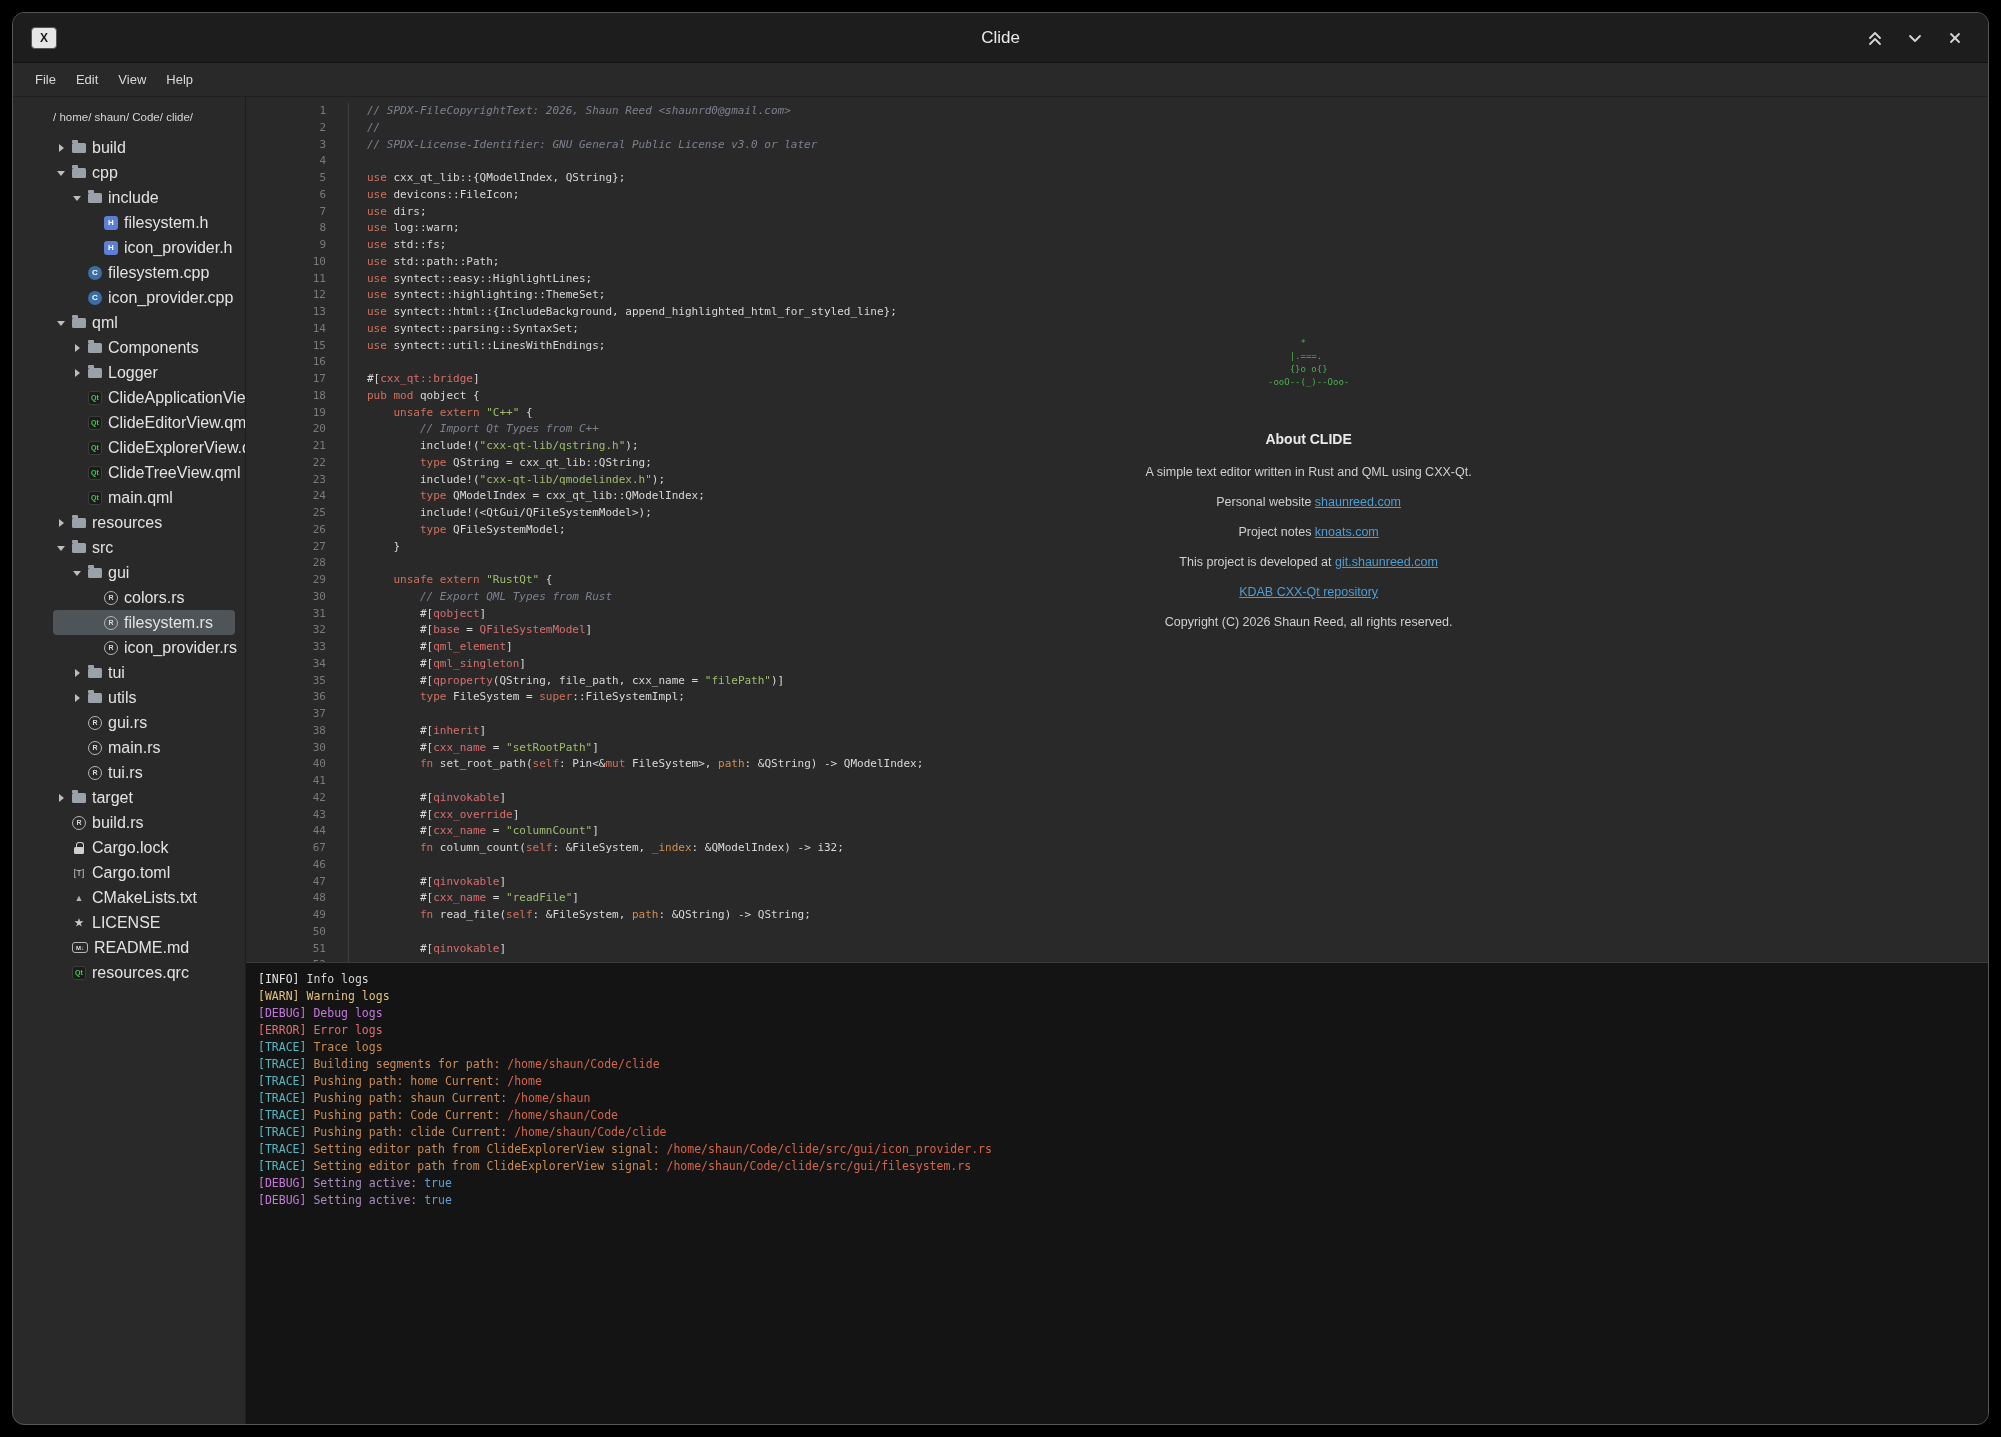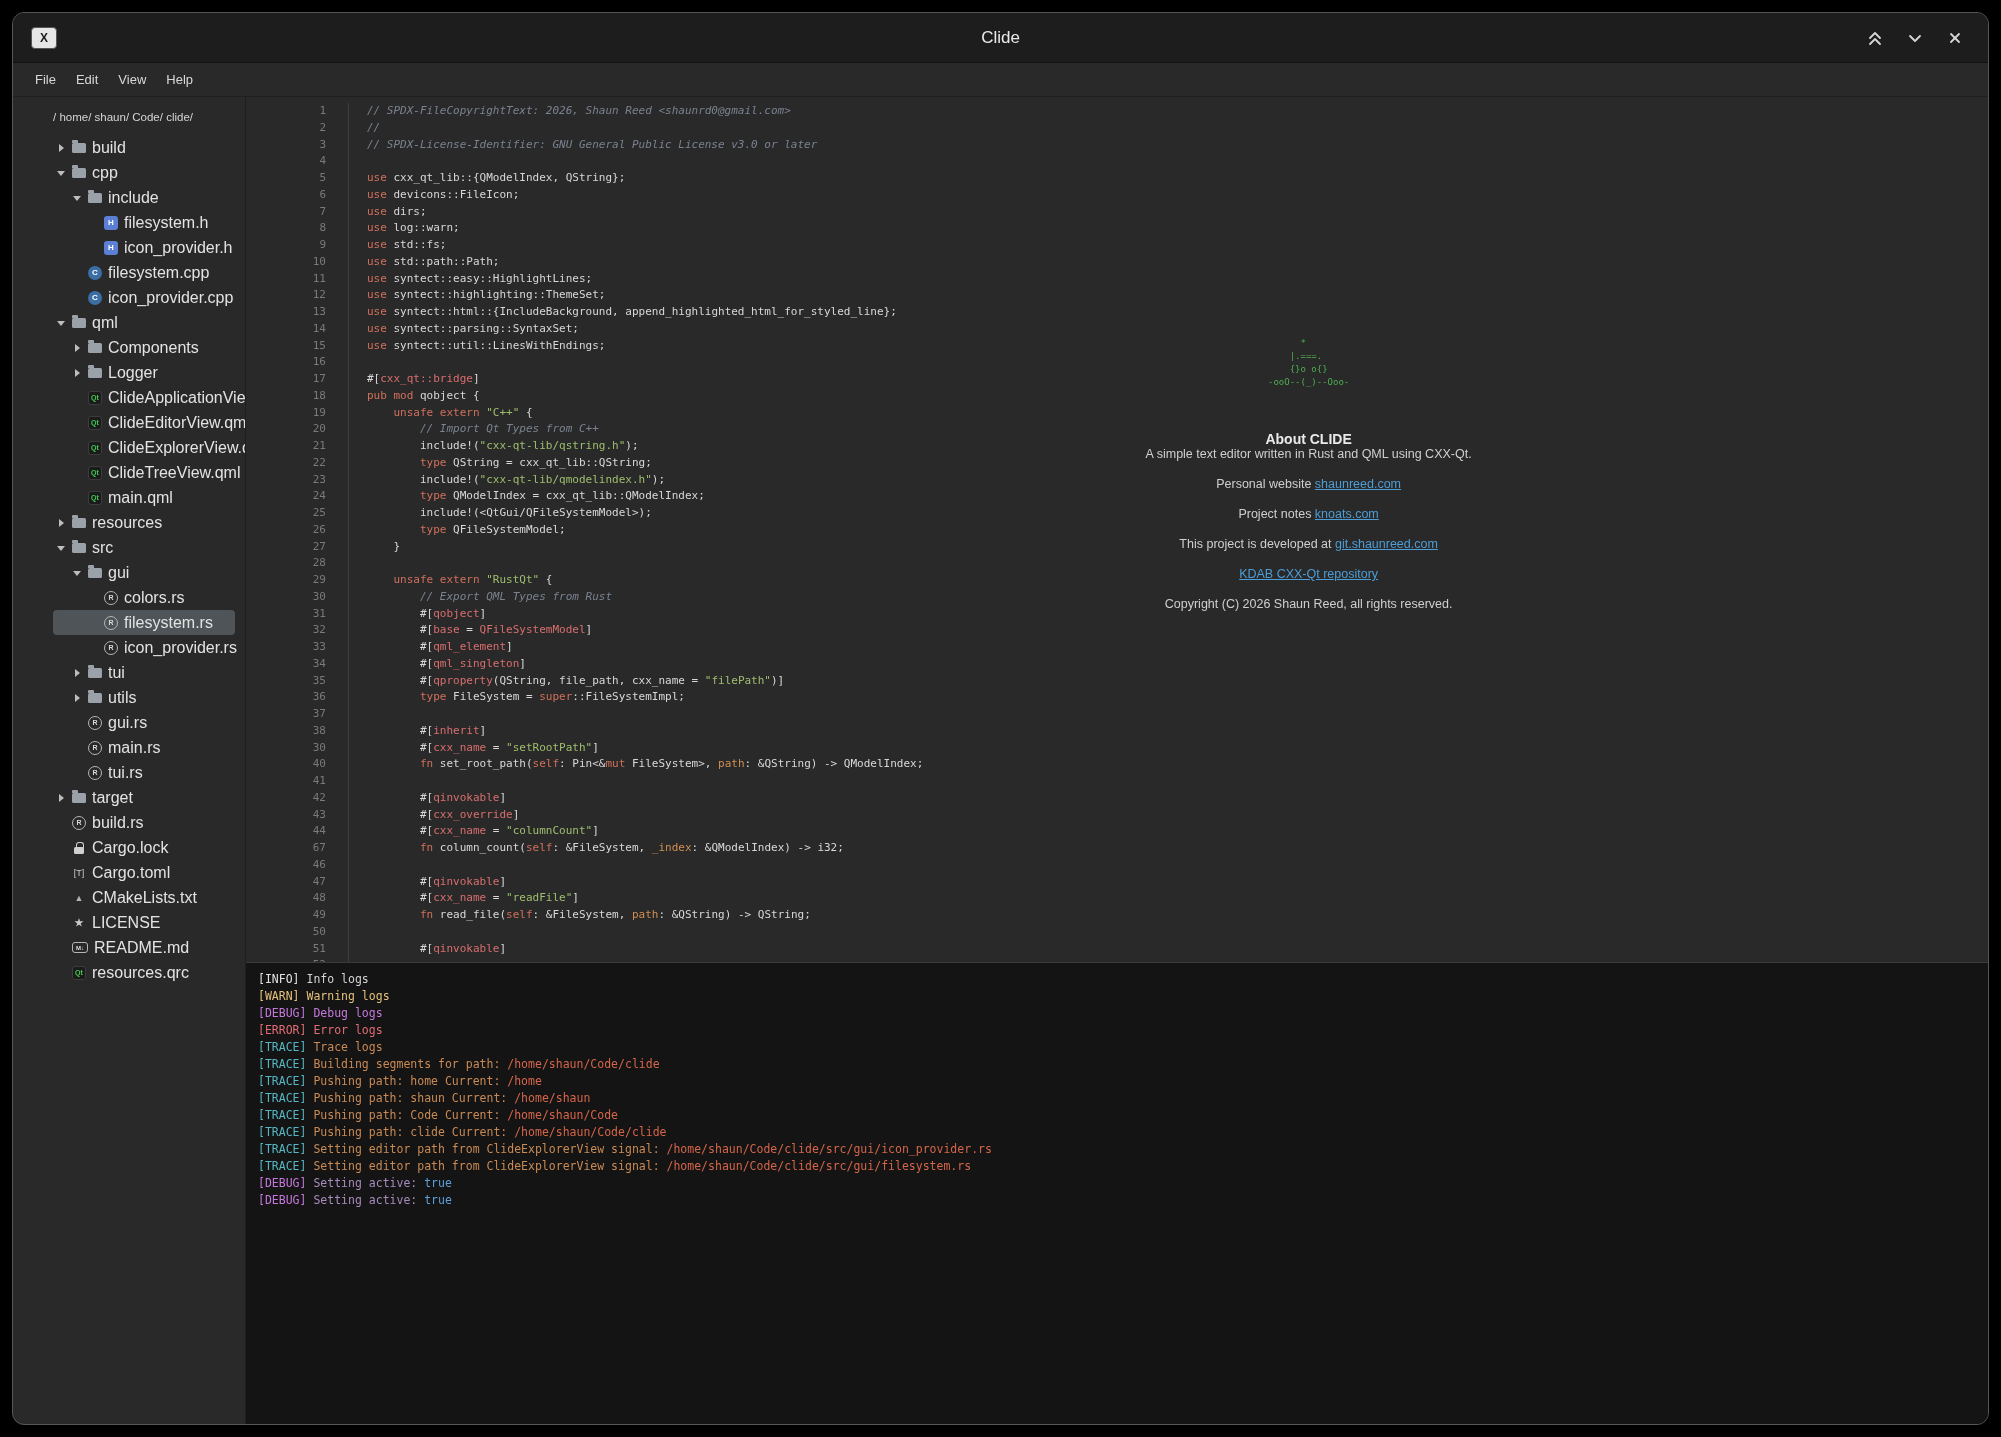--- a/index.html
+++ b/index.html
@@ -48,21 +48,21 @@
   .ct{flex:1;border-left:1px solid #3e3e3e;padding-left:18px;white-space:pre;overflow:hidden}
   .tok-cm{color:#7a8290;font-style:italic}
   .tok-kw{color:#d0705c}
   .tok-str{color:#9fbf6f}
   .tok-attr{color:#d86e6e}
   .tok-pln{color:#d8d8d8}
   .tok-prm{color:#cf8e52}
   
   .about{position:absolute;left:61%;top:240px;transform:translateX(-50%);text-align:center;color:#cfcfcf;font-size:12.5px;width:620px}
   .ascii{font:9px "DejaVu Sans Mono",monospace;line-height:13px;color:#4caf50;white-space:pre;display:inline-block;text-align:left;margin-bottom:42px}
-  .about-title{font-size:14px;font-weight:bold;color:#eaeaea;margin-bottom:0}
+  .about-title{font-size:14px;font-weight:bold;color:#eaeaea;margin-bottom:18px}
   .about-line{margin-bottom:16px}
   .lnk{color:#4d9dd6;text-decoration:underline;cursor:pointer}
   
   .log-panel{height:462px;flex:none;background:#141414;border-top:1px solid #3a3a3a;padding:8px 0 0 12px;overflow:hidden}
   .log-line{white-space:pre;font:11.5px "DejaVu Sans Mono",monospace;line-height:17px}
   .lg-linfo{color:#e2e2e2}.lg-info{color:#d4d4d4}
   .lg-lwarn{color:#e5c07b}.lg-warn{color:#e5c07b}
   .lg-ldebug{color:#c678dd}.lg-debug{color:#c678dd}
   .lg-lerror{color:#e06c75}.lg-error{color:#e06c75}
   .lg-ltrace{color:#56b6c2}.lg-tmsg{color:#c98a54}.lg-tpath{color:#d4654a}

